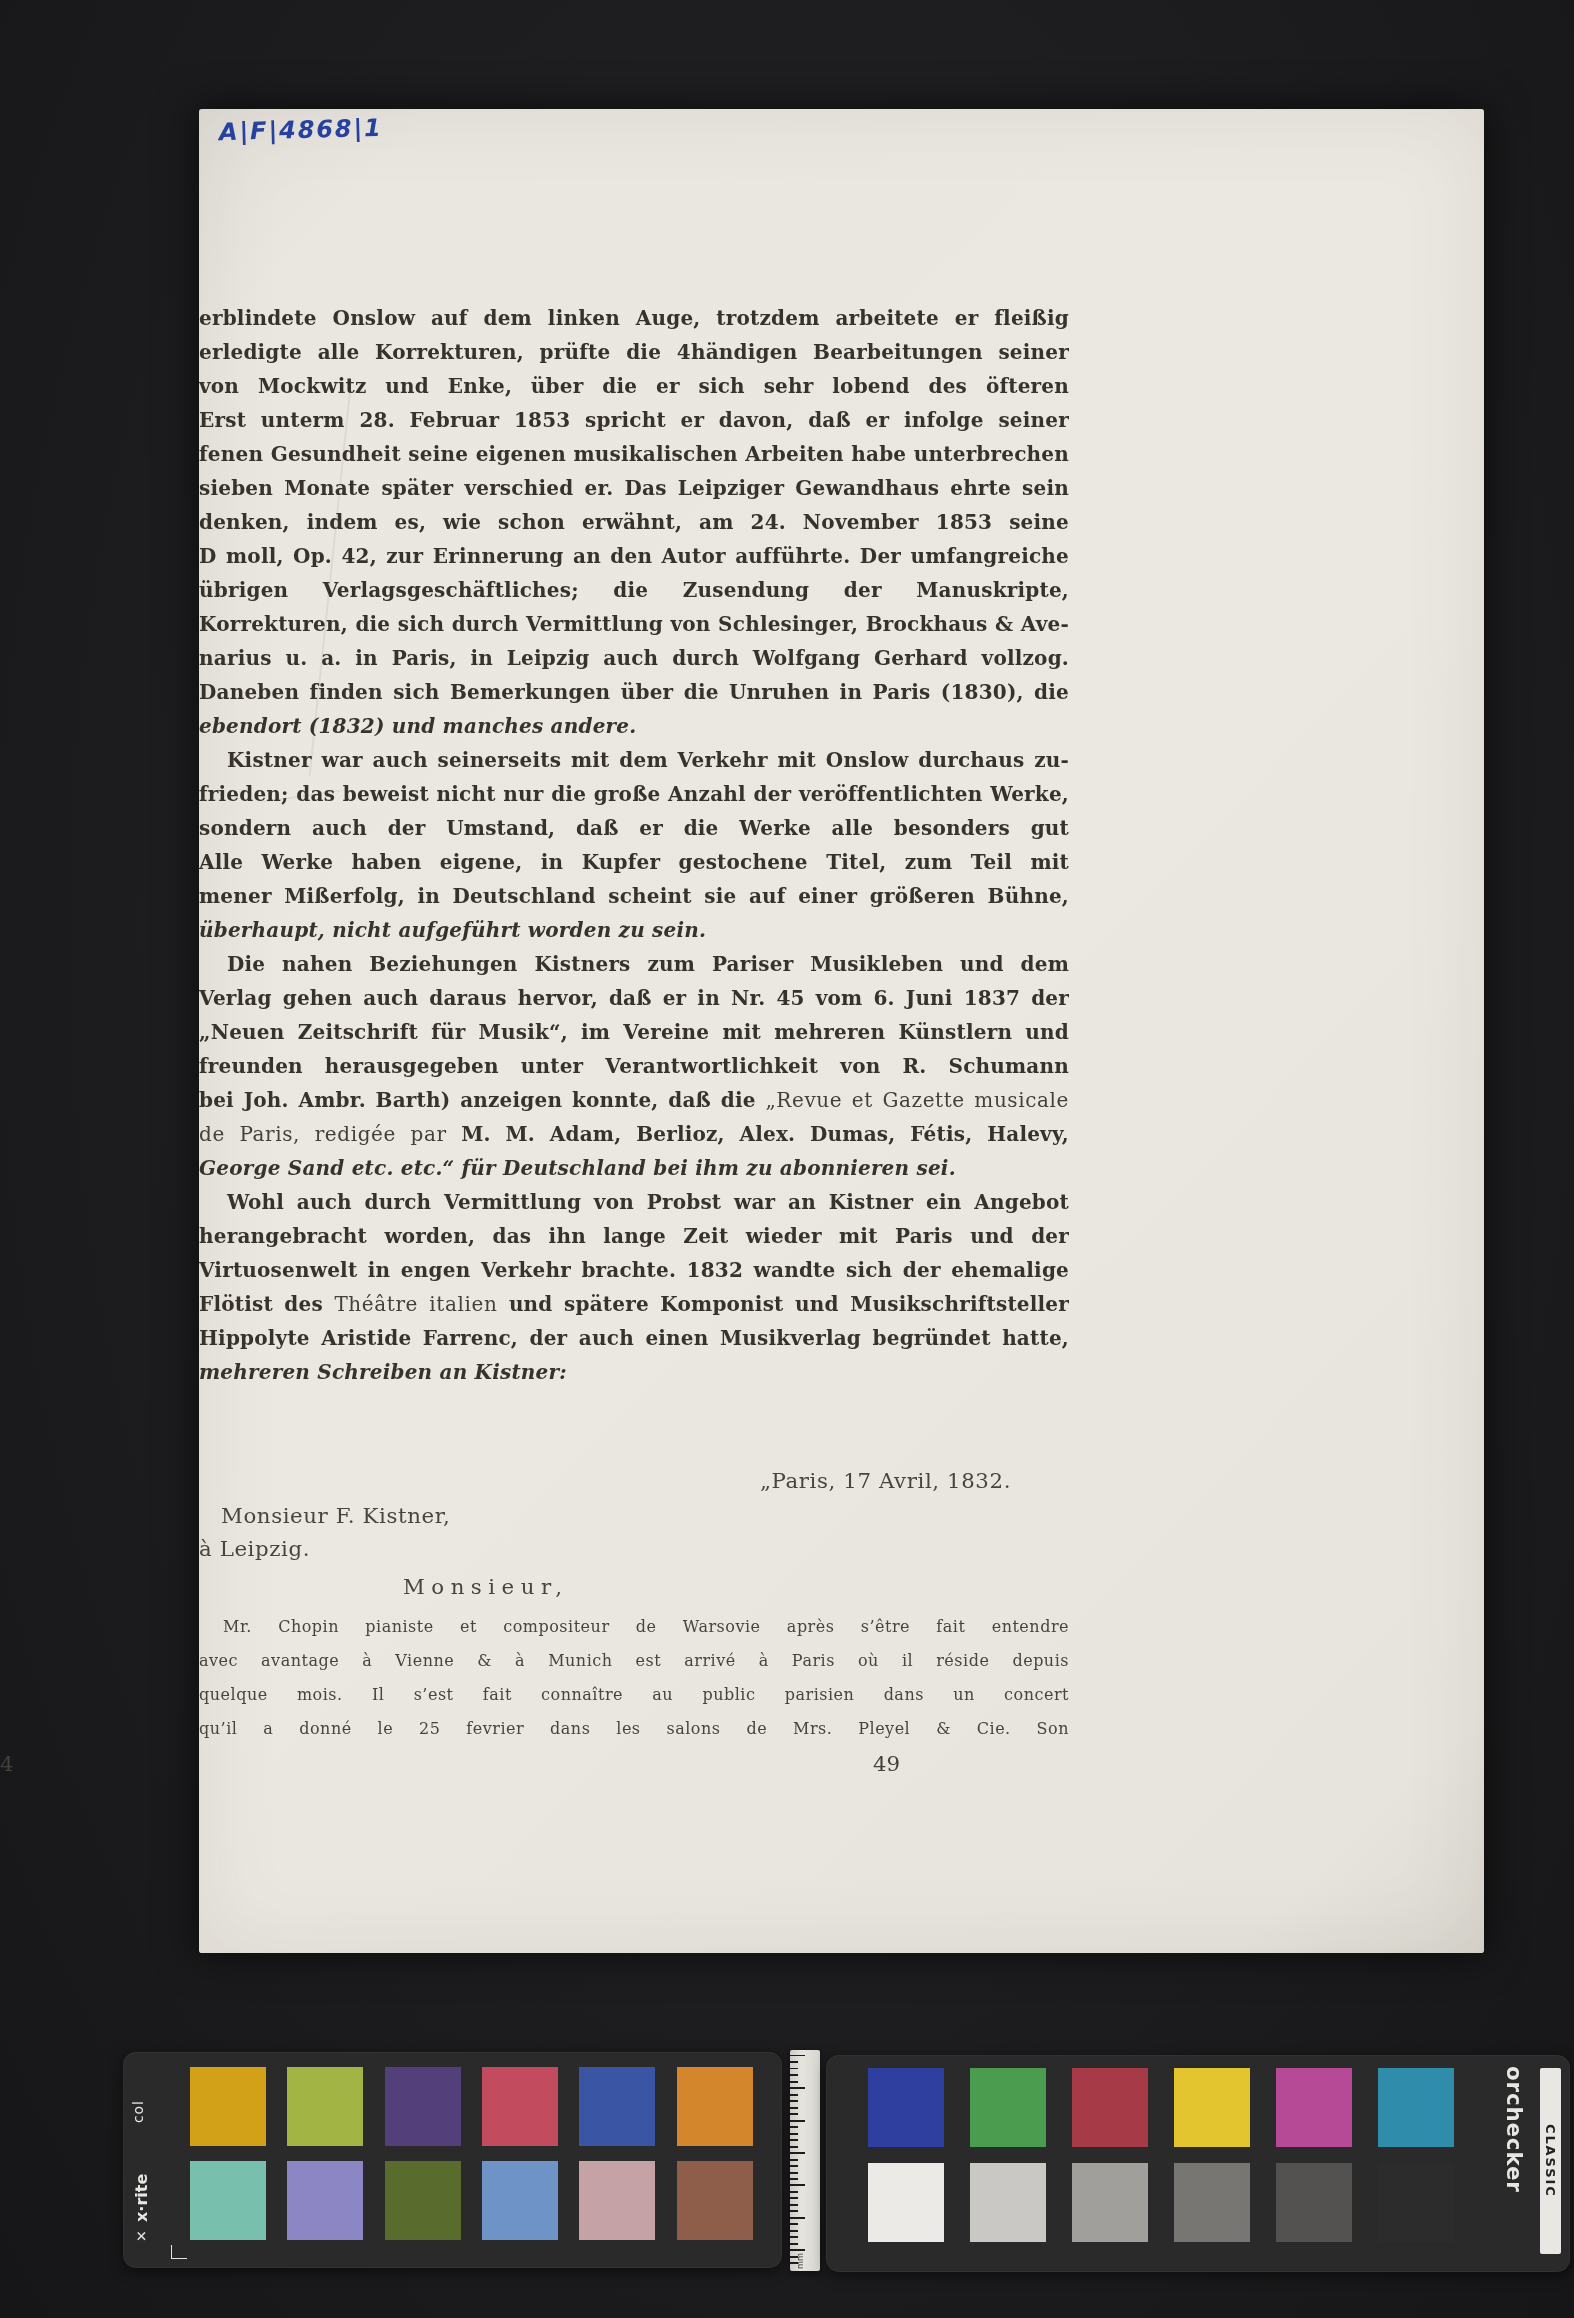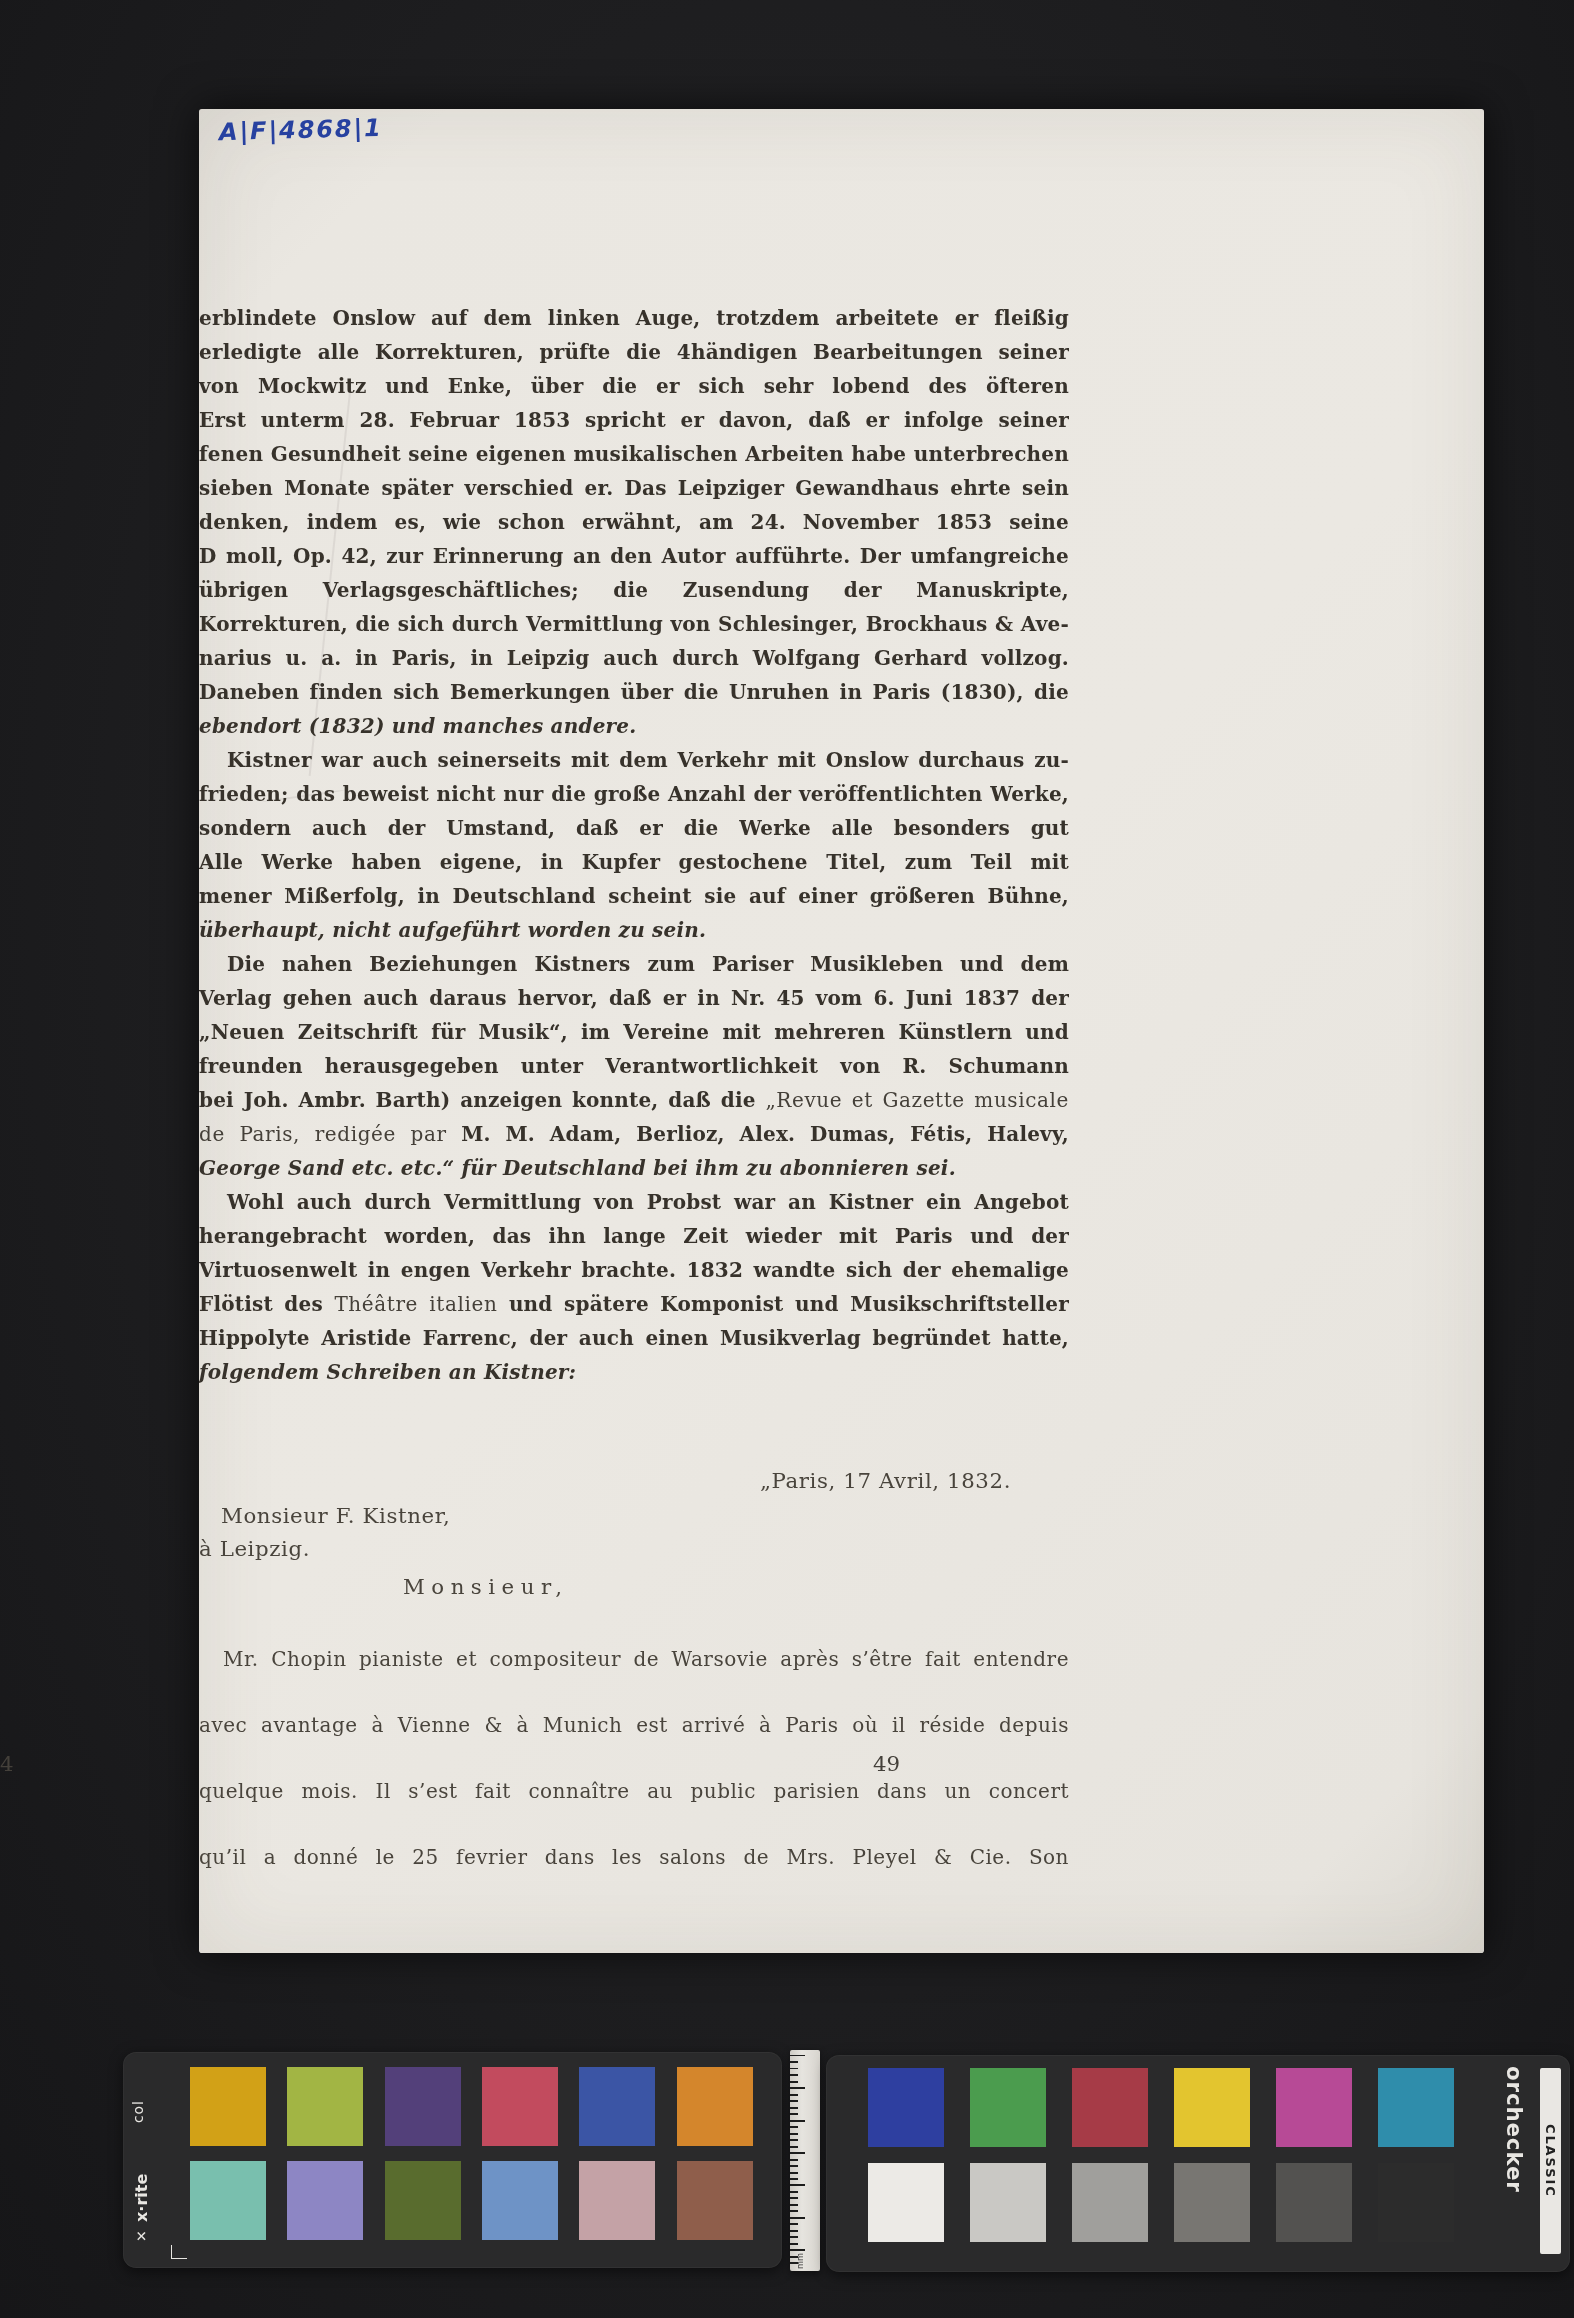--- a/index.html
+++ b/index.html
@@ -25,22 +25,22 @@
   .tline.indent{text-indent:28px;}
   .frak{font-weight:700;letter-spacing:0.2px;}
   .ant{font-weight:400;letter-spacing:0.6px;color:#454039;}
   
   .letterline{position:absolute;width:870px;font-size:21.3px;color:#49443c;letter-spacing:0.6px;}
   #letter-dateline{top:1468px;text-align:right;padding-right:58px;box-sizing:border-box;}
   #letter-recipient1{top:1503px;padding-left:22px;}
   #letter-recipient2{top:1536px;}
   #letter-salutation{top:1574px;padding-left:204px;letter-spacing:6.5px;}
   #letter-body{position:absolute;top:1610px;width:870px;}
-  .fline{height:34px;line-height:34px;font-size:20px;color:#49443c;letter-spacing:0.5px;
-         text-align:justify;text-align-last:justify;overflow:hidden;margin-top:32px;}
+  .fline{height:34px;line-height:34px;font-size:16px;color:#49443c;letter-spacing:0.5px;
+         text-align:justify;text-align-last:justify;overflow:hidden;}
   .fline.indent{text-indent:24px;}
   .pageno{position:absolute;top:1751px;font-size:21.3px;color:#44403a;}
   #pageno-left{left:0;}
   #pageno-right{right:0;text-align:center;}
   .letterline,#letter-body,.pageno{left:199px;}
   
   .cc-card{position:absolute;background:#2a2a2b;border-radius:13px;
            box-shadow:0 3.7px 13px rgba(0,0,0,.5), inset 0 0 0 0.9px rgba(255,255,255,.04);}
   #cc-left{left:123px;top:2052px;width:659px;height:216px;}
   #cc-right{left:826px;top:2055px;width:744px;height:217px;}
@@ -102,21 +102,21 @@
       <div class="tline"><span class="frak">„Neuen Zeitschrift für Musik“, im Vereine mit mehreren Künstlern und Kunst-</span></div>
       <div class="tline"><span class="frak">freunden herausgegeben unter Verantwortlichkeit von R. Schumann (Leipzig,</span></div>
       <div class="tline"><span class="frak">bei Joh. Ambr. Barth) anzeigen konnte, daß die </span><span class="ant">„Revue et Gazette musicale</span></div>
       <div class="tline"><span class="ant">de Paris, redigée par </span><span class="frak">M. M. Adam, Berlioz, Alex. Dumas, Fétis, Halevy,</span></div>
       <div class="tline last"><span class="frak">George Sand etc. etc.“ für Deutschland bei ihm zu abonnieren sei.</span></div>
       <div class="tline indent"><span class="frak">Wohl auch durch Vermittlung von Probst war an Kistner ein Angebot</span></div>
       <div class="tline"><span class="frak">herangebracht worden, das ihn lange Zeit wieder mit Paris und der dortigen</span></div>
       <div class="tline"><span class="frak">Virtuosenwelt in engen Verkehr brachte.  1832 wandte sich der ehemalige</span></div>
       <div class="tline"><span class="frak">Flötist des </span><span class="ant">Théâtre italien</span><span class="frak"> und spätere Komponist und Musikschriftsteller Jaques</span></div>
       <div class="tline"><span class="frak">Hippolyte Aristide Farrenc, der auch einen Musikverlag begründet hatte, mit</span></div>
-      <div class="tline last"><span class="frak">folgendem Schreiben an Kistner:</span></div>
+      <div class="tline last"><span class="frak">mehreren Schreiben an Kistner:</span></div>
     </div>
 
   <div class="letterline" id="letter-dateline">„Paris, 17 Avril, 1832.</div>
   <div class="letterline" id="letter-recipient1">Monsieur F. Kistner,</div>
   <div class="letterline" id="letter-recipient2">à Leipzig.</div>
   <div class="letterline" id="letter-salutation">Monsieur,</div>
   <div id="letter-body">
       <div class="fline indent">Mr. Chopin pianiste et compositeur de Warsovie après s’être fait entendre</div>
       <div class="fline">avec avantage à Vienne &amp; à Munich est arrivé à Paris où il réside depuis</div>
       <div class="fline">quelque mois.  Il s’est fait connaître au public parisien dans un concert</div>

